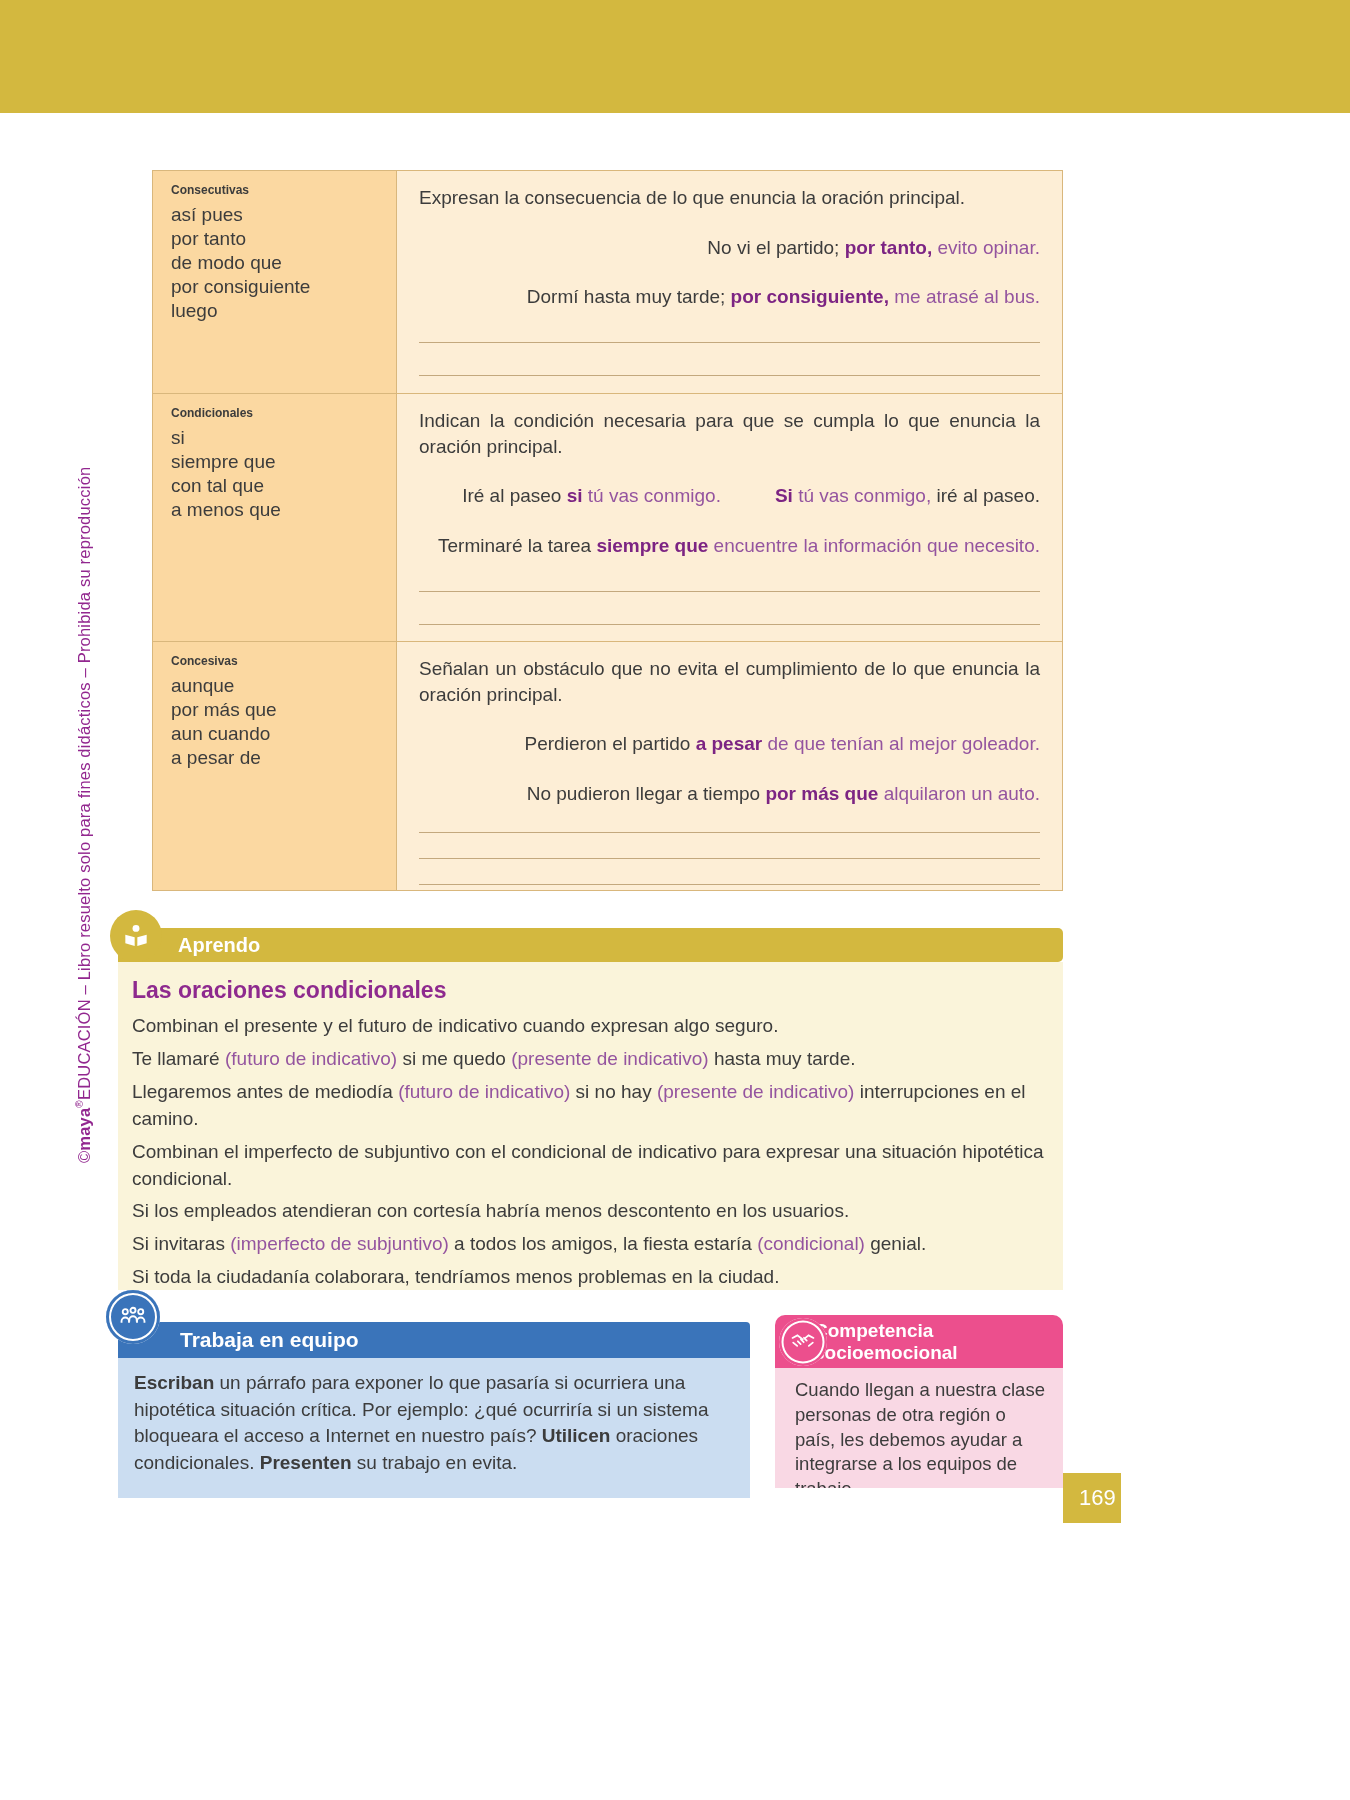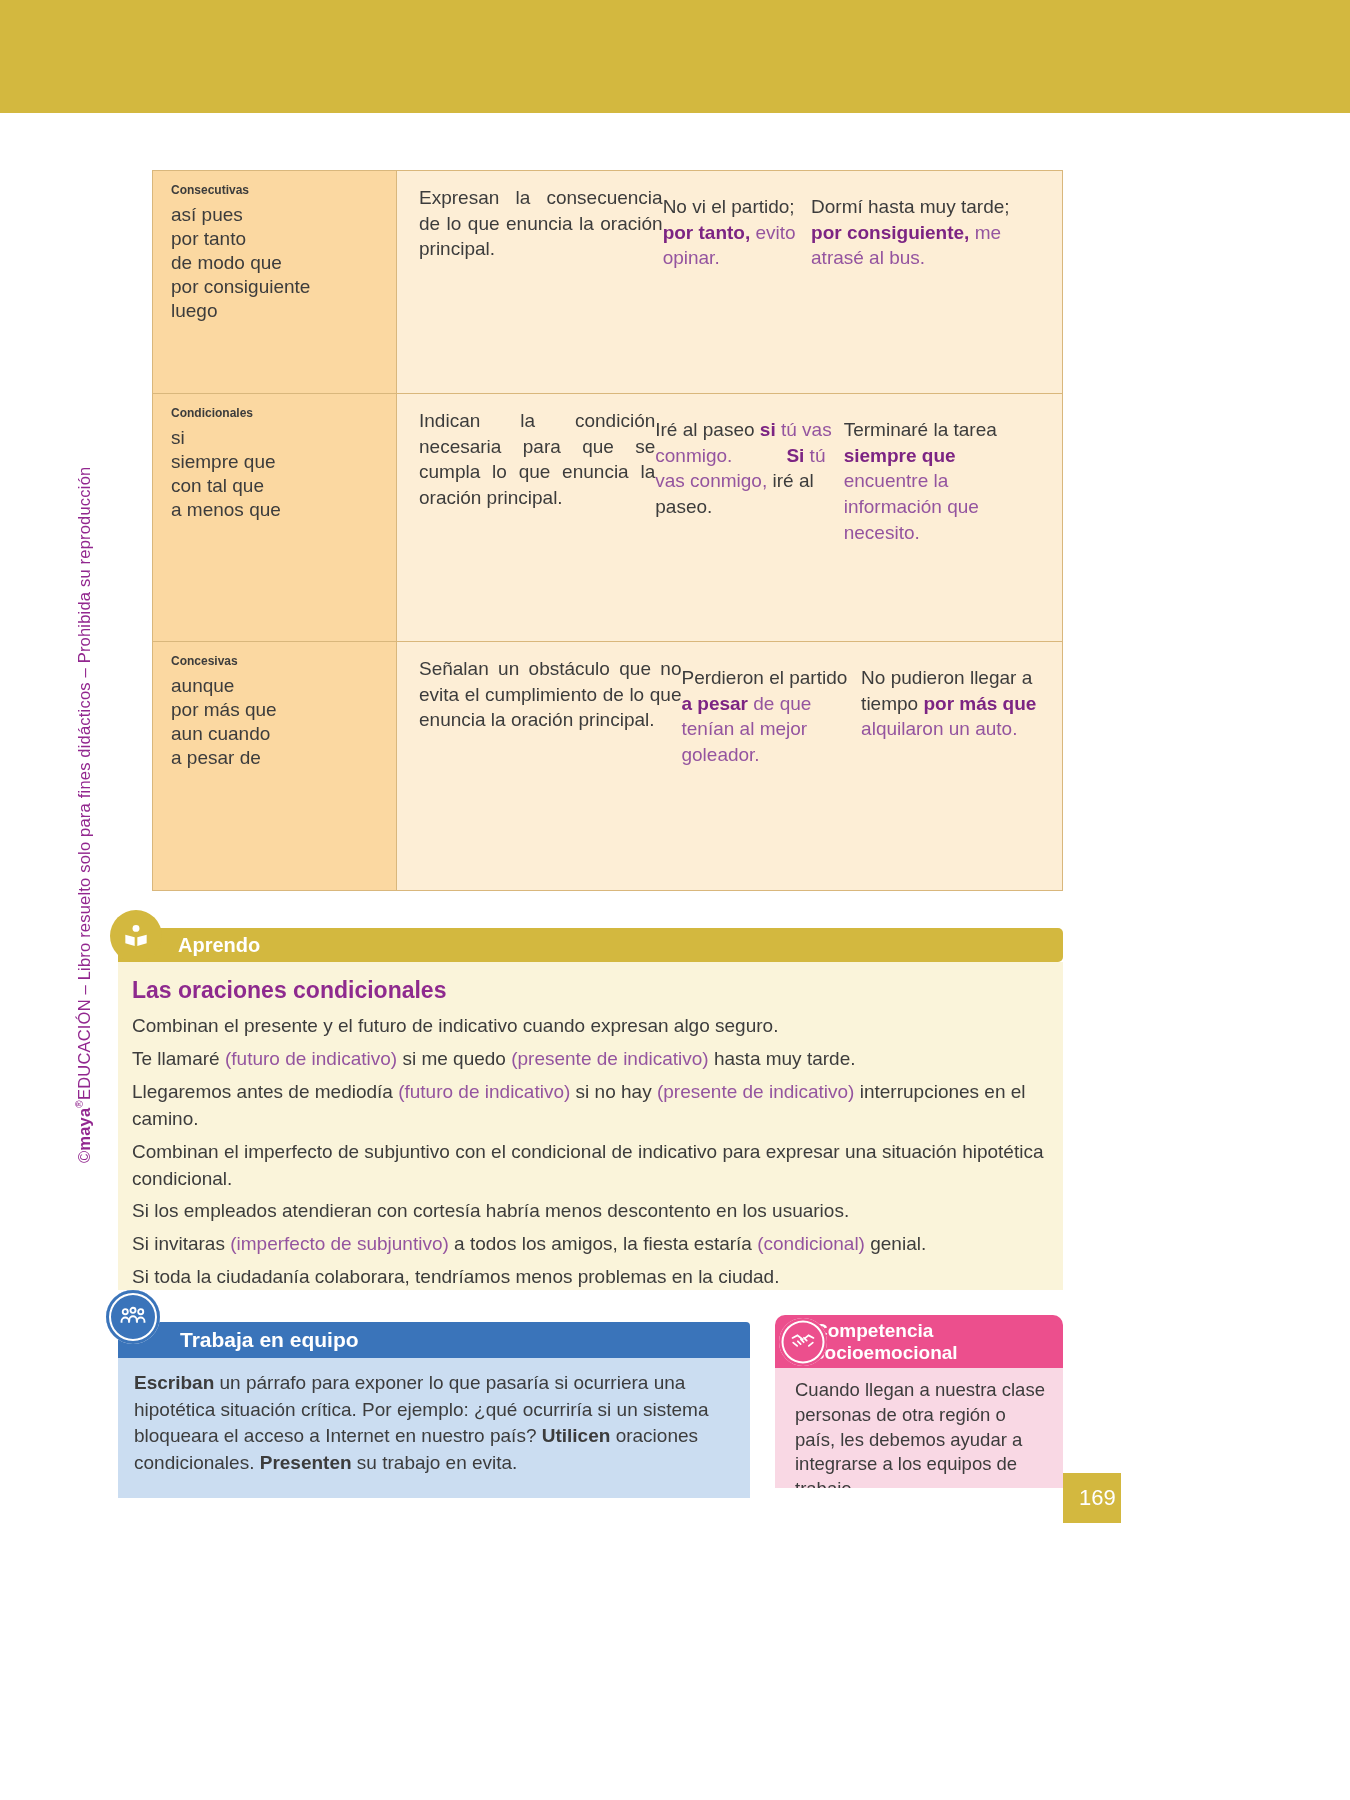--- a/index.html
+++ b/index.html
@@ -38,27 +38,27 @@
     position:absolute;left:152px;top:170px;width:911px;
     display:grid;grid-template-columns:244px 1fr;grid-template-rows:222px 248px 249px;
     border:1px solid var(--tableBorder);box-sizing:border-box;
   }
   .t-left{
     background:var(--leftCell);border-right:1px solid var(--tableBorder);
     padding:12px 18px;box-sizing:border-box;overflow:hidden;
   }
   .t-right{
     background:var(--rightCell);padding:12px 22px;box-sizing:border-box;
-    display:flex;flex-direction:row;overflow:hidden;font-size:19px;line-height:1.35;
+    display:flex;flex-direction:column;overflow:hidden;font-size:19px;line-height:1.35;
   }
   .bt{border-top:1px solid var(--tableBorder);}
   .t-title{font-weight:700;font-size:12px;margin-bottom:6px;}
   .t-conn{font-size:19px;line-height:1.26;}
   .t-desc{text-align:justify;margin-top:2px;}
-  .t-ex{margin-top:11px;}
+  .t-ex{margin-top:24px;text-align:right;}
   .t-lines{margin-top:auto;display:flex;flex-direction:column;justify-content:flex-end;}
   .wline{height:32px;border-bottom:1px solid var(--wline);}
   .r3 .wline{height:25px;}
   
   .b{font-weight:700;}
   .bp{font-weight:700;color:var(--purpleDark);}
   .p{color:var(--purpleMid);}
   .u{text-underline-offset:3px;}
   .gap{display:inline-block;width:54px;}
   

